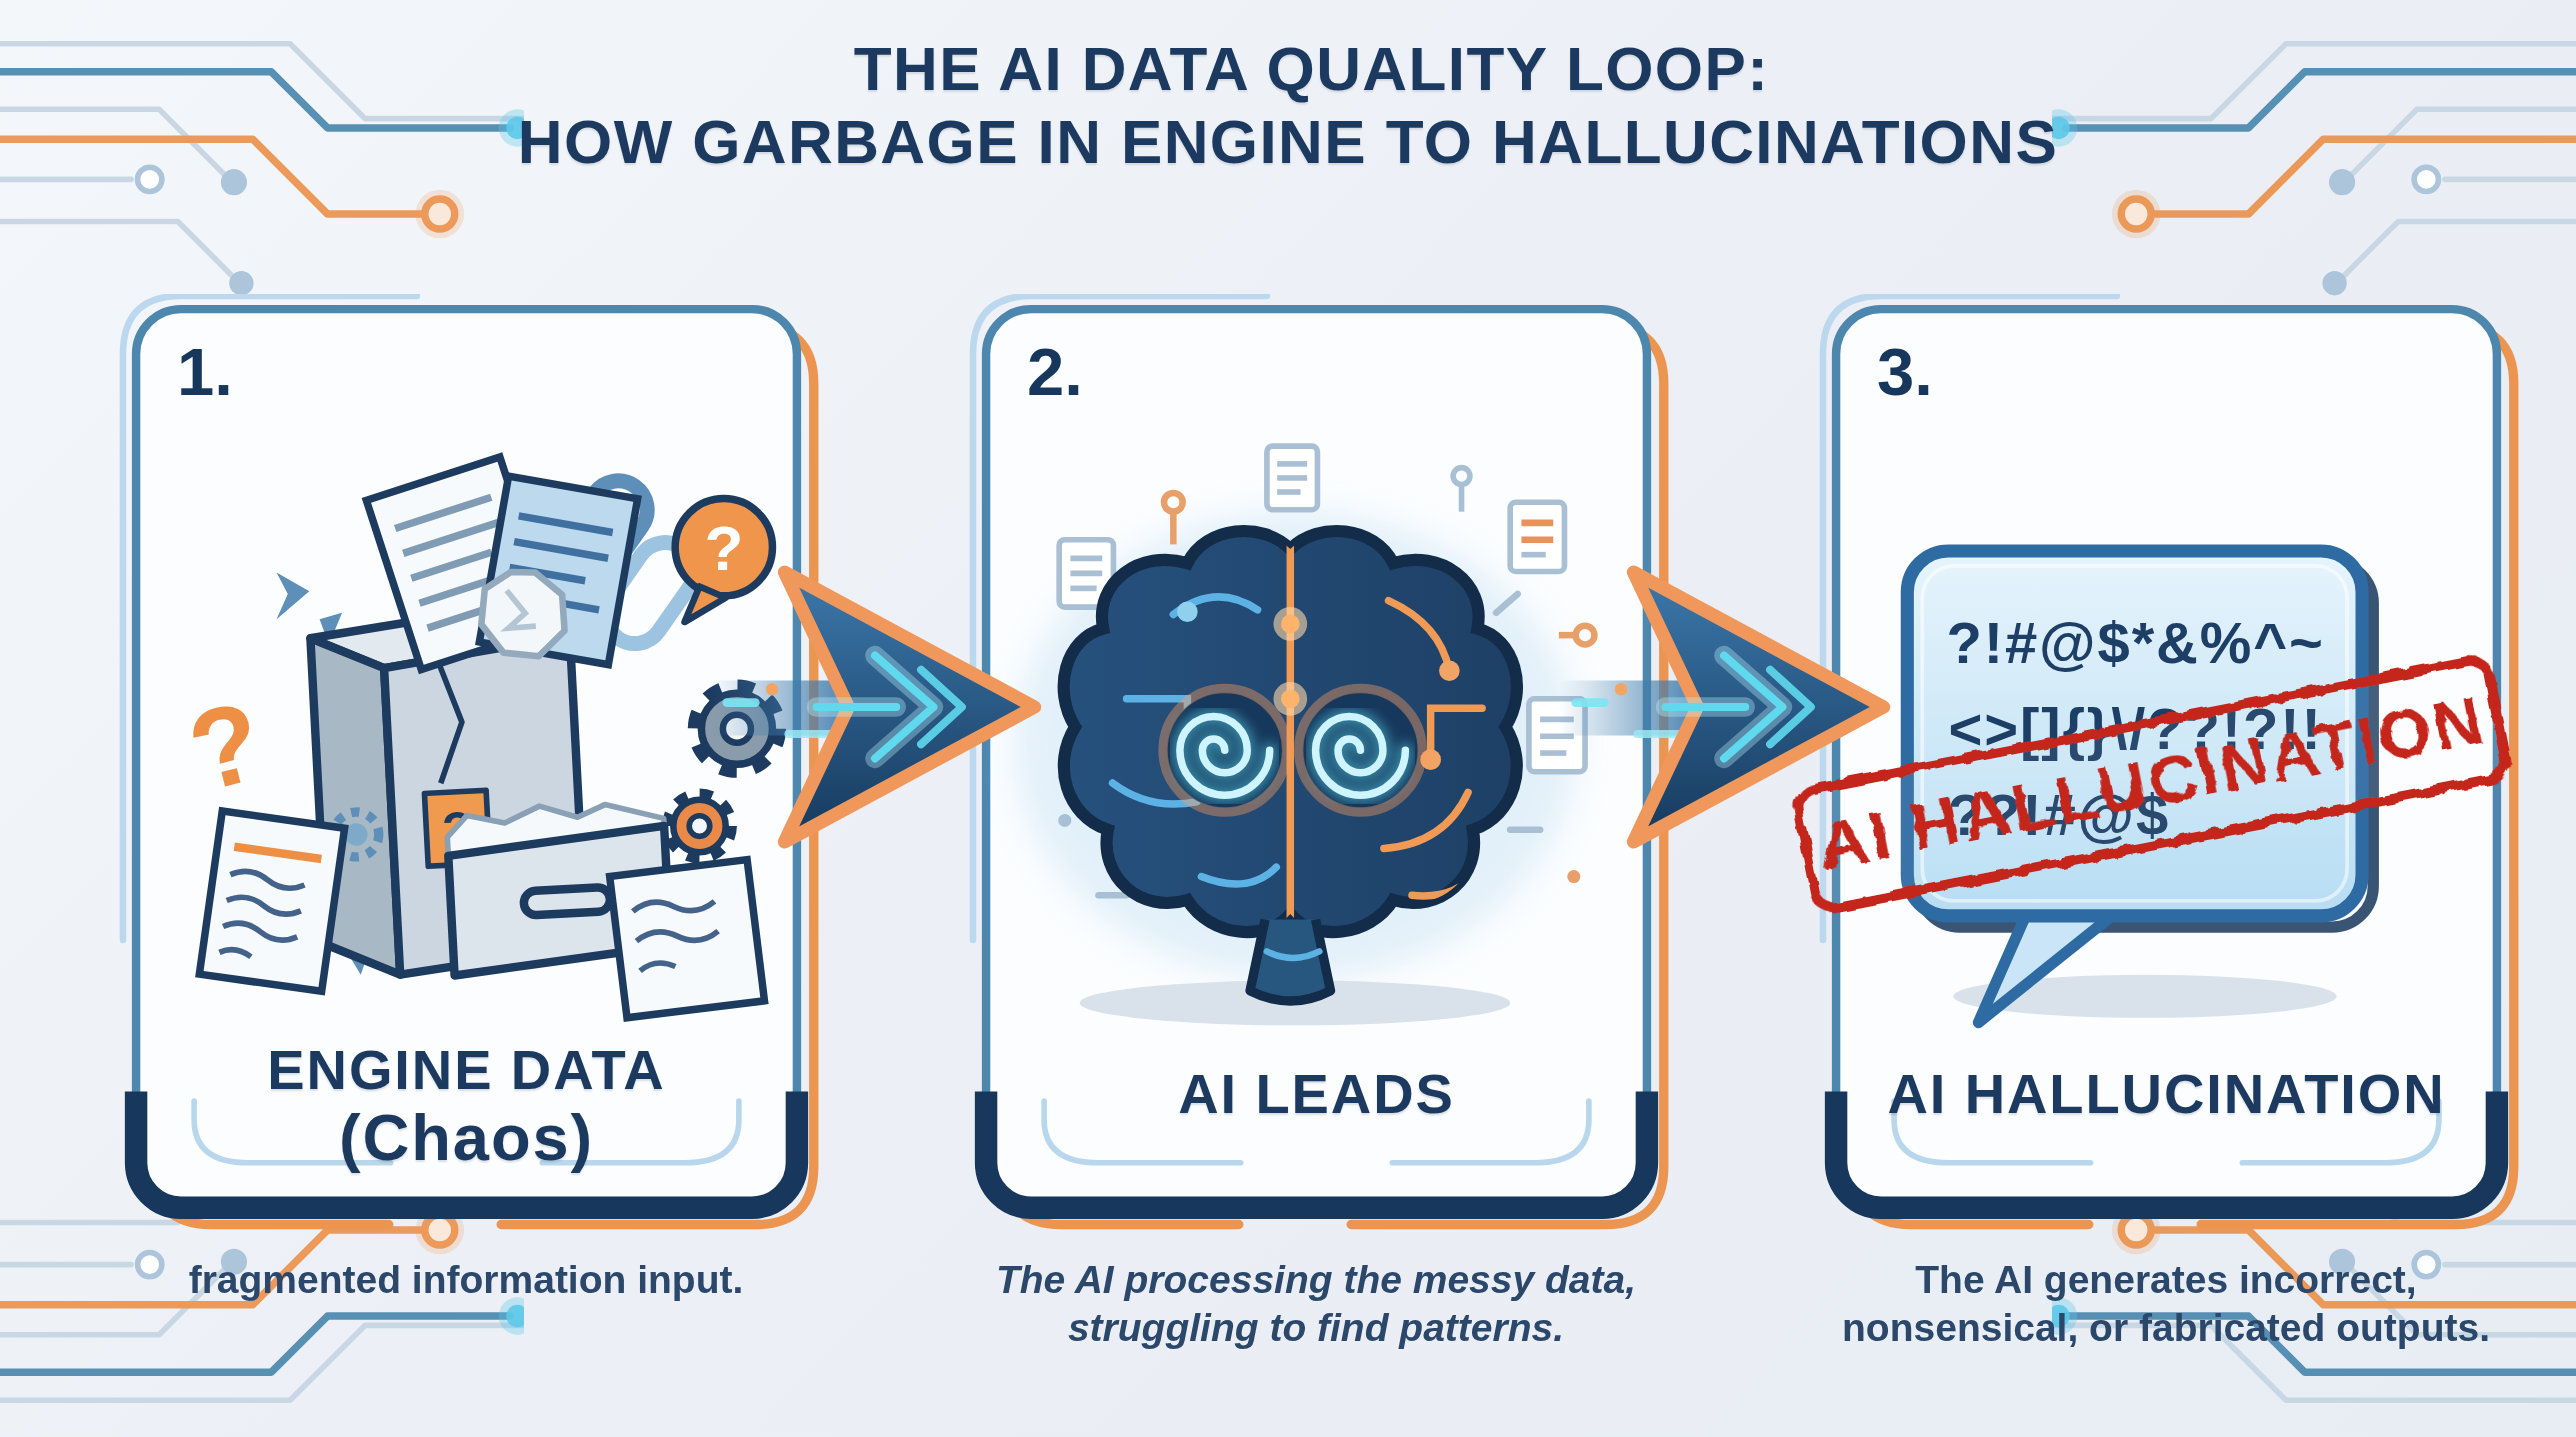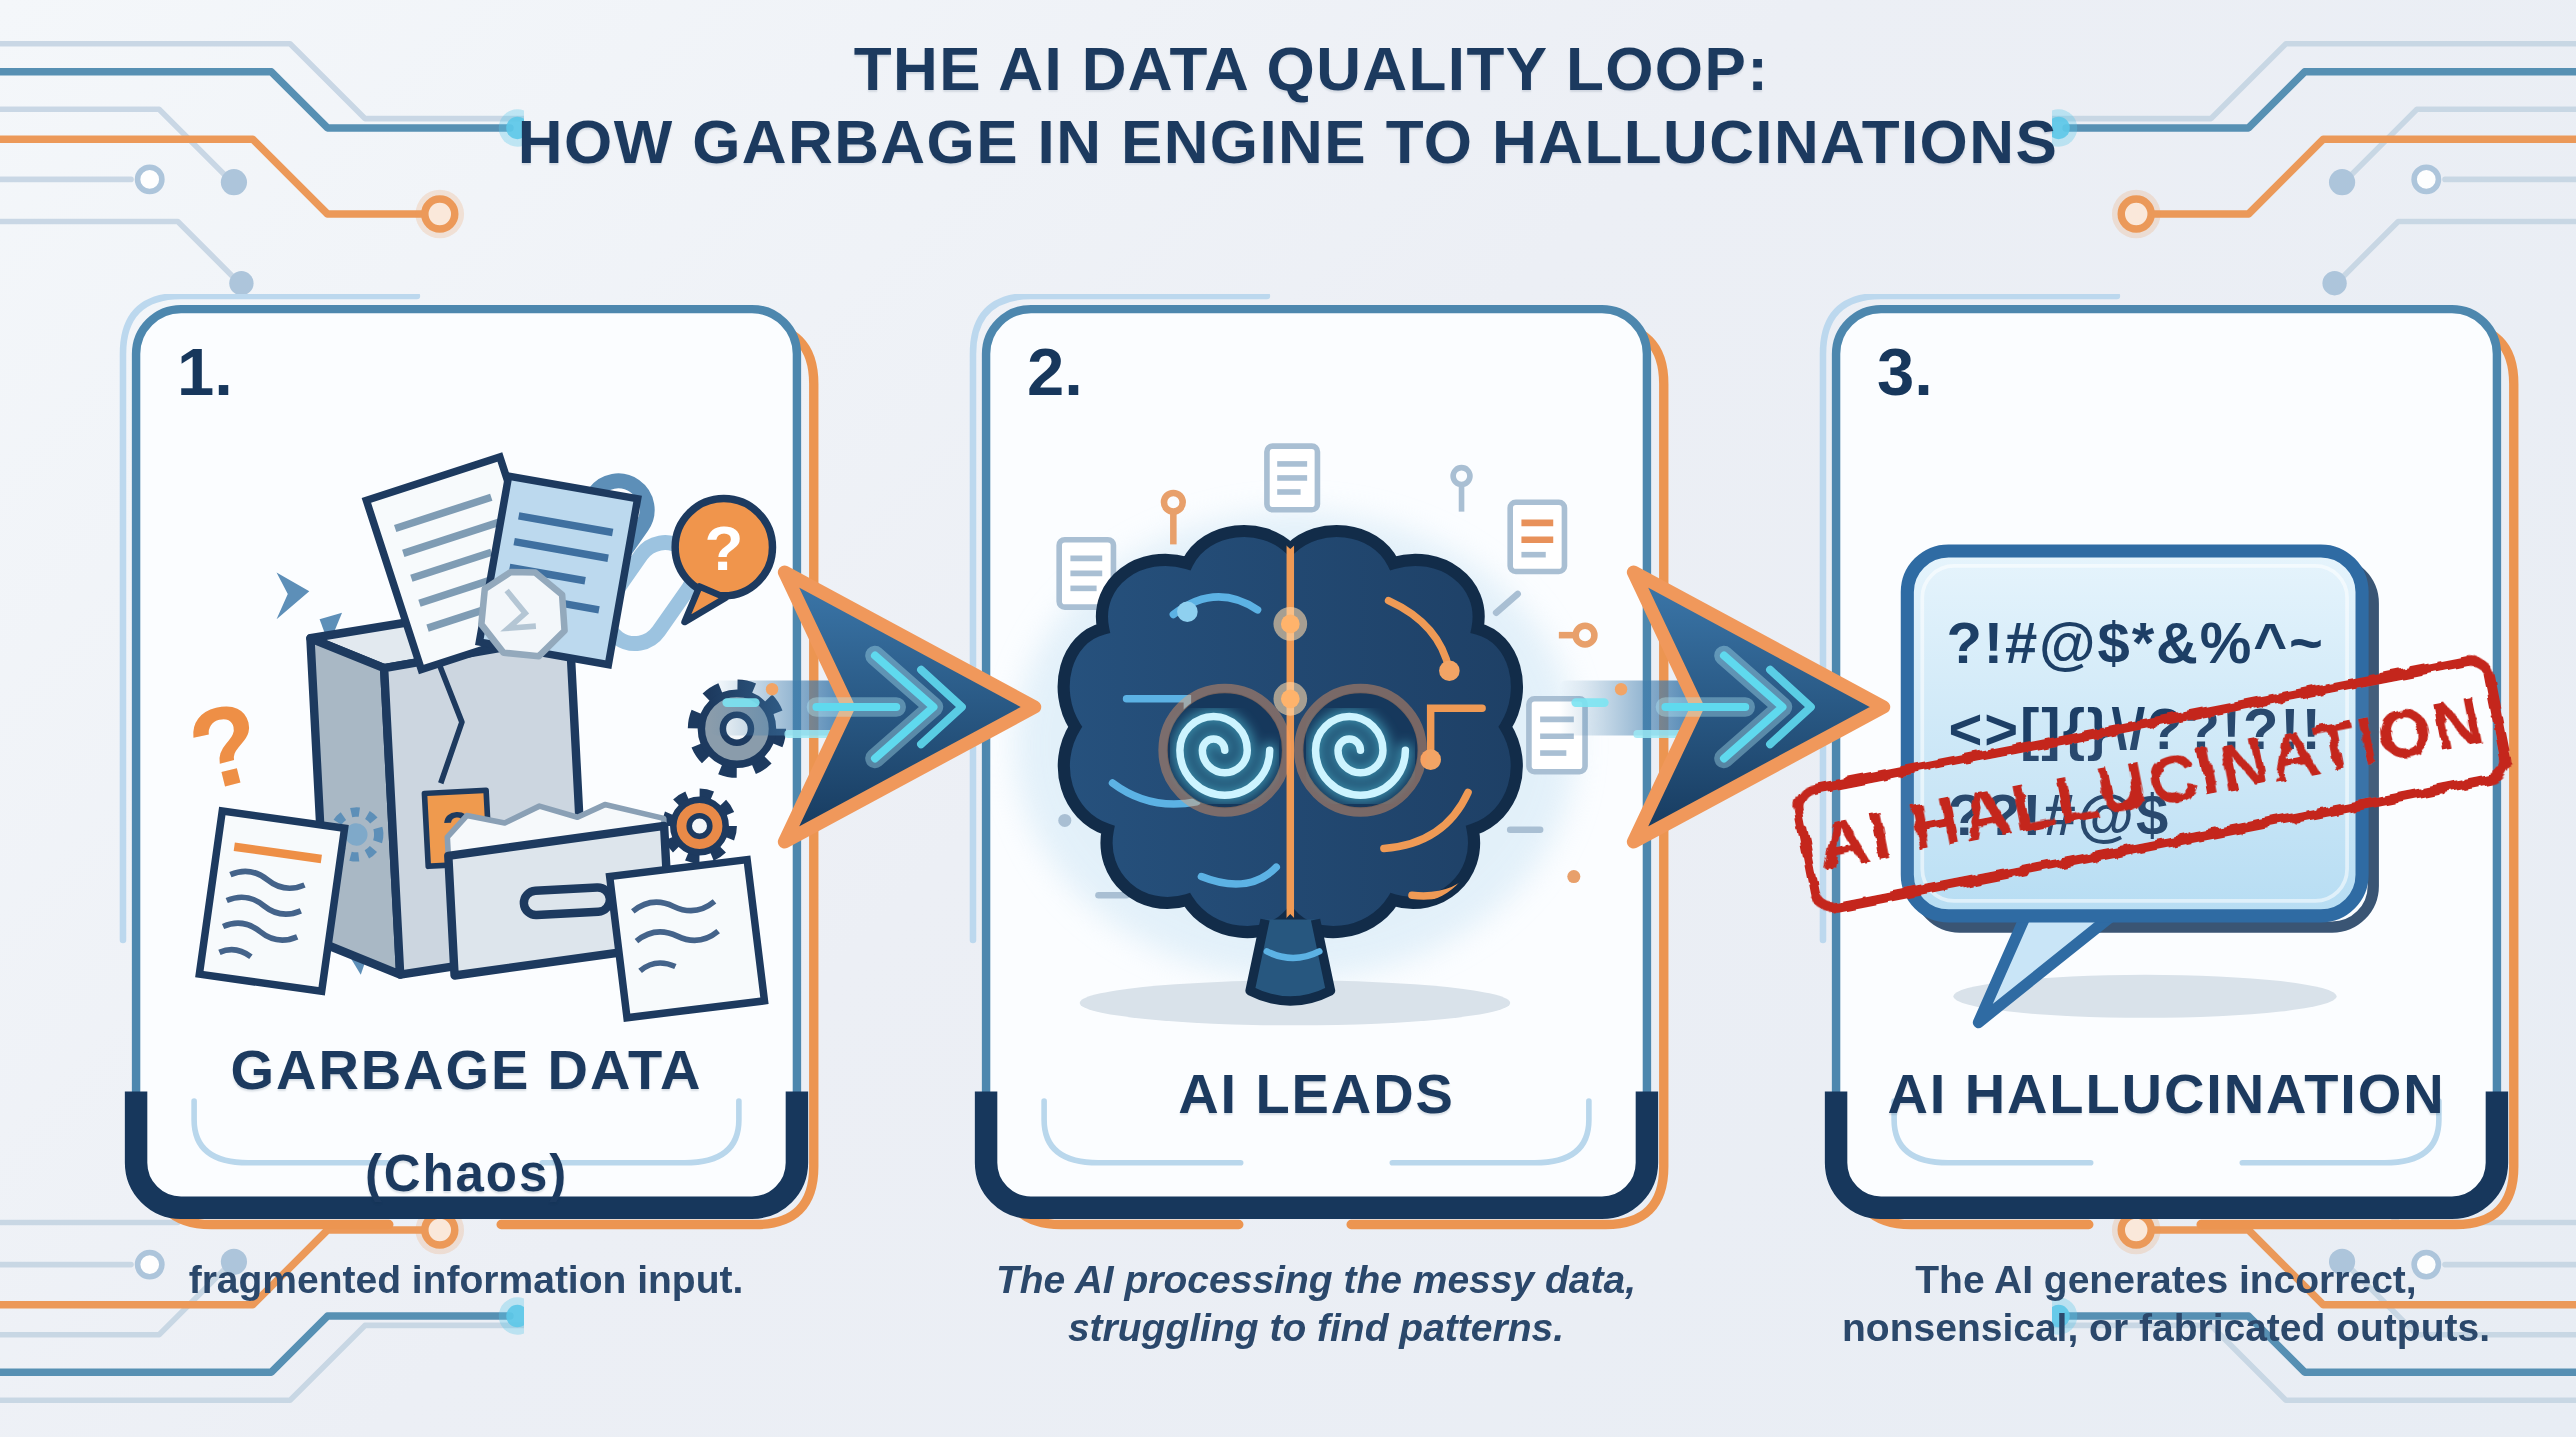--- a/index.html
+++ b/index.html
@@ -23,21 +23,21 @@
   .panel{position:absolute;top:309px;width:661px;height:899px;z-index:2;}
   .panel.p1{left:136px;} .panel.p2{left:986px;} .panel.p3{left:1836px;}
   .frame{position:absolute;left:-28px;top:-15px;width:717px;height:955px;}
   .panel-number{position:absolute;left:41px;top:24px;font-size:67px;font-weight:800;
     color:#17375c;z-index:3;}
   .art{position:absolute;left:0;top:81px;width:661px;height:655px;z-index:2;}
   .panel-heading{position:absolute;left:0;right:0;top:730px;text-align:center;z-index:3;
     color:#1c3a5f;font-weight:800;letter-spacing:1.9px;
     text-shadow:0 1.9px 1.9px rgba(17,40,72,.14);}
   .panel-heading .h1{font-size:56px;line-height:1.1;}
-  .panel-heading .h2{font-size:51px;line-height:1.15;margin-top:44px;}
+  .panel-heading .h2{font-size:65px;line-height:1.15;}
   .panel-heading.single{top:754px;}
   
   .caption{position:absolute;top:1256px;width:736px;text-align:center;z-index:3;
     color:#2b486b;font-weight:600;font-size:39px;line-height:1.22;}
   .caption.c1{left:98px;} .caption.c2{left:948px;font-style:italic;} .caption.c3{left:1798px;}
   
   .arrow{position:absolute;top:548px;width:337px;height:318px;z-index:4;}
   .arrow.a1{left:710px;} .arrow.a2{left:1559px;}
   
   .stamp{position:absolute;left:-43px;top:408px;width:713px;z-index:6;
@@ -244,21 +244,21 @@
             </g>
         </g>
         <g transform="translate(388,178) rotate(24)">
           <polygon points="42,0 78,10 96,44 82,80 46,92 12,74 0,38 18,10" fill="#f3f7fa" stroke="#93a9bc" stroke-width="7" stroke-linejoin="round"></polygon>
           <polyline points="22,30 50,44 40,66 66,52" fill="none" stroke="#b4c6d4" stroke-width="6"></polyline>
         </g>
       </g>
     </svg>
 
     <div class="panel-heading">
-      <div class="h1">GARBAGE DATA</div>
+      <div class="h1">ENGINE DATA</div>
       <div class="h2">(Chaos)</div>
     </div>
   </section>
 
   <section class="panel p2">
     <svg class="frame" viewBox="0 0 766 1020" width="717" height="955">
         <use href="#panel-frame"></use>
       </svg>
     <div class="panel-number">2.</div>
 

